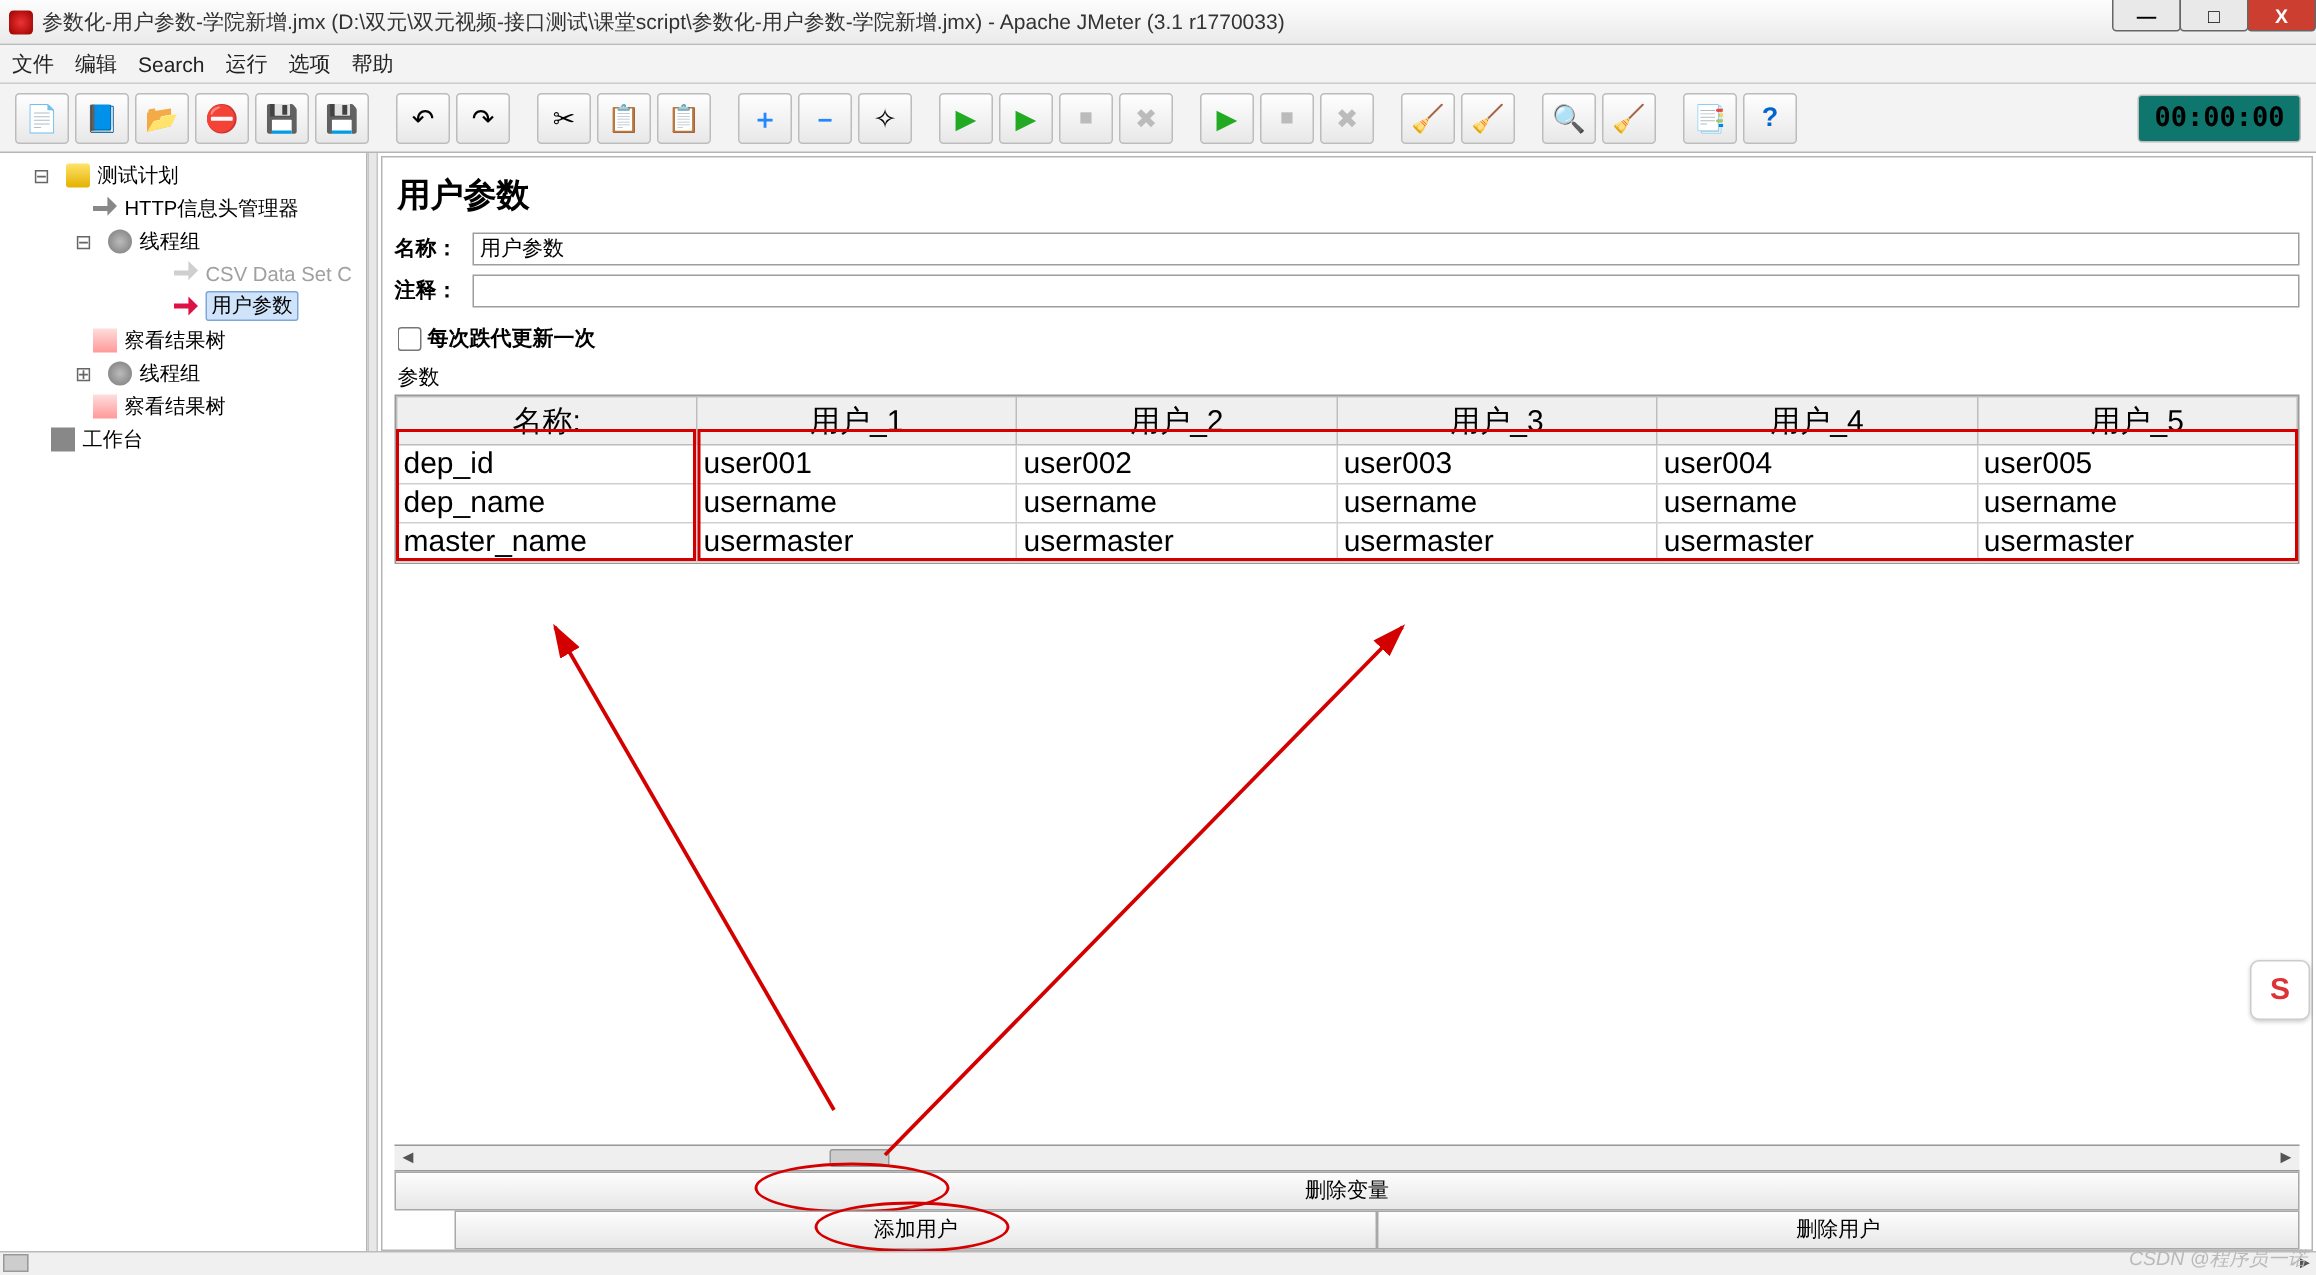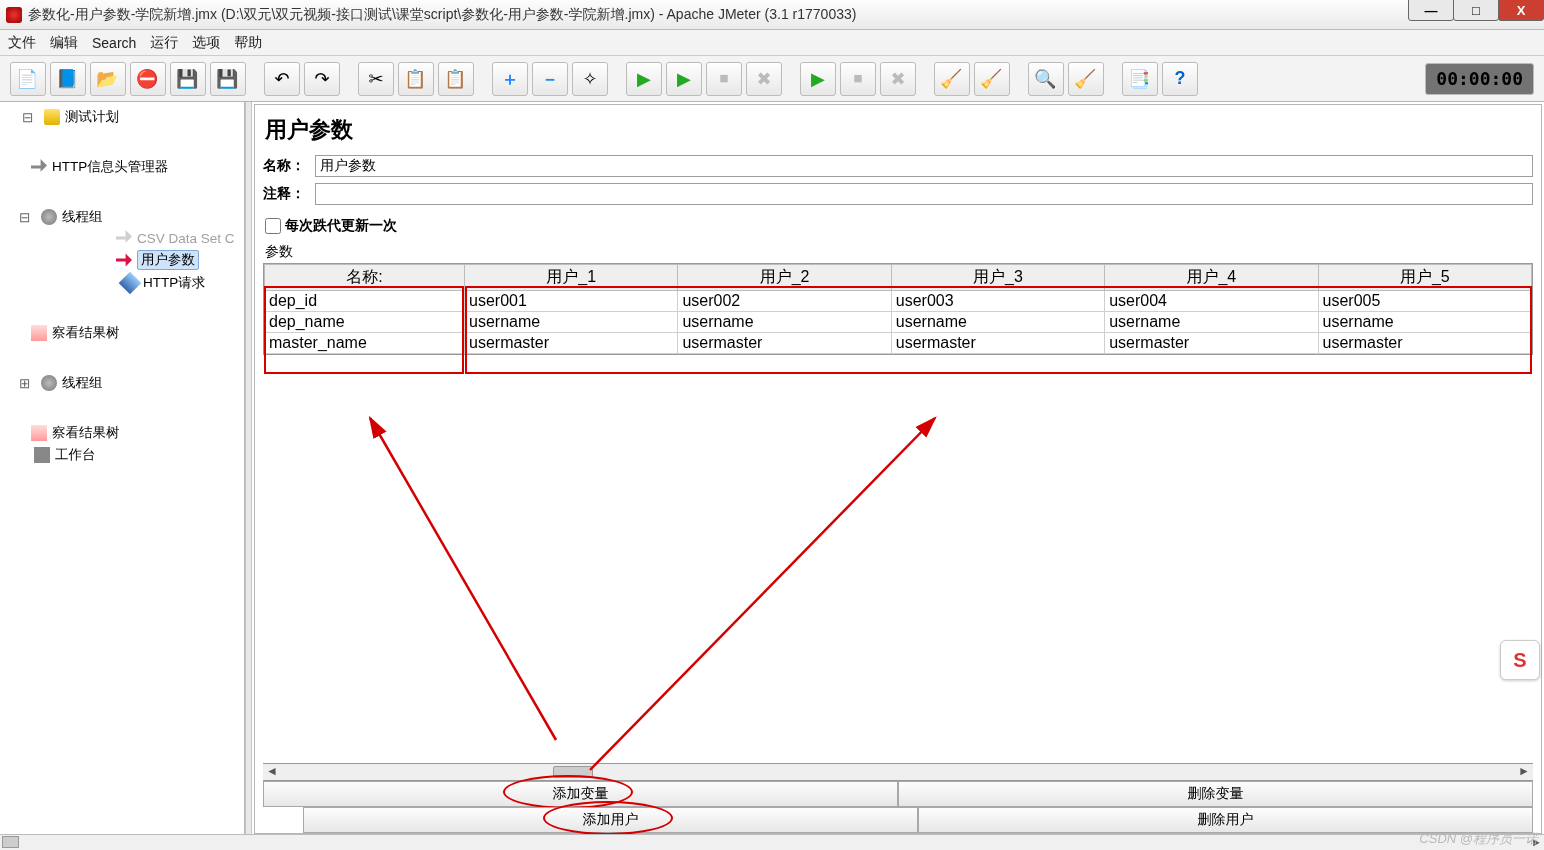--- a/index.html
+++ b/index.html
@@ -11,29 +11,29 @@
 .winbtns { position: absolute; right: 0; top: -1px; display: flex; }
 .winbtns div { width: 46px; height: 22px; border: 1px solid #666; background: #e9e9e9; margin-left: -1px; display: flex; align-items: center; justify-content: center; font-size: 13px; font-weight: bold; border-radius: 0 0 3px 3px;}
 .winbtns .close { background: #cc3e2f; color: #fff; }
 
 .menubar { height: 26px; background: #f3f3f3; display: flex; align-items: center; padding-left: 8px; border-bottom: 1px solid #ccc; gap: 14px; }
 .menubar span { font-size: 14px; color: #222; cursor: default; }
 
 .toolbar { height: 46px; background: #f3f3f3; border-bottom: 1px solid #b5b5b5; display: flex; align-items: center; padding-left: 10px; gap: 4px; }
 .tbtn { width: 36px; height: 34px; border: 1px solid #bcbcbc; background: linear-gradient(#fefefe,#e8e8e8); border-radius: 3px; display: flex; align-items: center; justify-content: center; font-size: 18px; cursor: pointer; }
 .tsep { width: 10px; }
-.timerbox { margin-left: auto; margin-right: 10px; border: 1px solid #bcbcbc; height: 32px; background: #737373; padding: 4px 10px; font-family: monospace; font-weight: bold; font-size: 18px; border-radius: 3px; }
+.timerbox { margin-left: auto; margin-right: 10px; border: 1px solid #bcbcbc; height: 32px; background: #0f766e; padding: 4px 10px; font-family: monospace; font-weight: bold; font-size: 18px; border-radius: 3px; }
 
 .mainarea { display: flex; height: calc(850px - 30px - 26px - 46px - 16px); }
 .treepanel { width: 245px; border-right: 1px solid #b5b5b5; background: #fff; overflow: hidden; position: relative; padding-top: 4px; }
 .tree-vsplit { width: 7px; background: #e8e8e8; border-left: 1px solid #c5c5c5; border-right: 1px solid #c5c5c5; cursor: col-resize; }
 .tree ul { list-style: none; }
 .tree li { white-space: nowrap; padding: 2px 0 2px 0; font-size: 13.5px; display: flex; align-items: center; }
 .tree .lvl0 { padding-left: 34px; }
-.tree .lvl1 { padding-left: 31px; margin-top: 28px; }
+.tree .lvl1 { padding-left: 62px; }
 .tree .lvl2 { padding-left: 116px; }
 .tree .tog { display:inline-block; width:10px; color:#666; text-align:center; margin-right:0px; position: relative; left:-12px; }
 .tree .ic { width:16px; height:16px; margin-right:5px; display:inline-block; }
 .icBeaker { background: linear-gradient(#ffe36b,#e4b100); border-radius:2px; }
 .icWrench { background: #888; clip-path: polygon(0 40%,60% 40%,60% 0,100% 40%,60% 80%,60% 60%,0 60%); }
 .icGear { background: radial-gradient(#bbb,#777); border-radius:50%; }
 .icArrow { background: #d14; clip-path: polygon(0 40%,60% 40%,60% 10%,100% 50%,60% 90%,60% 60%,0 60%); }
 .icPipet { background: linear-gradient(#9cf,#36a); transform: rotate(45deg); width:3px; height:15px; margin-left:6px; margin-right:10px;}
 .icChart { background: linear-gradient(#fdd,#f99); }
 .icDesk { background: #888; }
@@ -44,21 +44,21 @@
 .content-inner { border: 1px solid #b5b5b5; margin: 2px 2px 0 2px; flex: 1; display:flex; flex-direction: column; padding: 8px 8px 0 8px; }
 .panel-title { font-size: 22px; font-weight: bold; margin: 2px 0 10px 2px; }
 .formrow { display: flex; align-items: center; margin-bottom: 6px; }
 .formrow label { font-weight: bold; font-size: 14px; width: 52px; font-family: Liberation Serif, serif; }
 .formrow input[type=text] { flex:1; height: 22px; border: 1px solid #9e9e9e; padding: 0 4px; font-size: 14px; }
 .chkrow { margin: 6px 0 4px 2px; font-weight: bold; font-size: 14px; display:flex; align-items:center; gap:4px;}
 .chkrow input { width:16px; height:16px; }
 .params-lbl { font-size: 14px; margin: 4px 0 2px 2px; }
 
 .table-wrap { border:1px solid #999; position:relative; }
-table.params { width: 100%; border-collapse: collapse; font-size: 16px; }
+table.params { width: 100%; border-collapse: collapse; font-size: 20px; }
 table.params th { background: #efefef; border: 1px solid #bdbdbd; font-weight: normal; padding: 2px 4px; text-align: center;}
 table.params td { border: 1px solid #cfcfcf; padding: 1px 4px; background:#fff;}
 .hl-red { border: 2.5px solid #d40000; position: absolute; pointer-events:none; }
 .hl-names { left: 0px; top: 22px; width: 200px; height: 88px; }
 .hl-values { left: 201px; top: 22px; right: 0px; height: 88px; }
 
 .table-empty { flex: 1; }
 .scrollrow { height: 18px; border-top: 1px solid #999; border-bottom: 1px solid #999; background: #efefef; position: relative; margin-top: 2px;}
 .scrollrow .thumb { position:absolute; left: 290px; top:2px; width: 40px; height:12px; background:#cdcdcd; border:1px solid #999; border-radius:2px;}
 .scrollrow .arrow { position:absolute; top:0; width:18px; height:16px; text-align:center; font-size:12px; color:#555; }
@@ -156,24 +156,20 @@
             <span class="ic icGear"></span>
             <span>线程组</span>
           </li>
         <li class="lvl2 dim">
             <span class="ic icWrench" style="opacity:.4"></span>
             <span>CSV Data Set C</span>
           </li>
         <li class="lvl2">
             <span class="ic icArrow"></span>
             <span class="sel">用户参数</span>
-          </li>
-        <li class="lvl2">
-            <span class="ic icPipet"></span>
-            <span>HTTP请求</span>
           </li>
         <li class="lvl1">
             <span class="ic icChart"></span>
             <span>察看结果树</span>
           </li>
         <li class="lvl1">
             <span class="tog">⊞</span>
             <span class="ic icGear"></span>
             <span>线程组</span>
           </li>
@@ -252,21 +248,20 @@
 
       <div class="table-empty"></div>
 
       <div class="scrollrow">
         <div class="arrow la">◄</div>
           <div class="thumb"></div>
           <div class="arrow ra">►</div>
       </div>
 
       <div class="btnrow" style="position:relative;">
-        <button>添加变量</button>
         <button>删除变量</button>
         <div class="ellipse" id="ell1" style="left:240px; top:-6px;"></div>
       </div>
       <div class="btnrow" style="position:relative;margin-left:40px;">
         <button>添加用户</button>
         <button>删除用户</button>
         <div class="ellipse" id="ell2" style="left:240px; top:-6px;"></div>
       </div>
     </div>
   </div>

